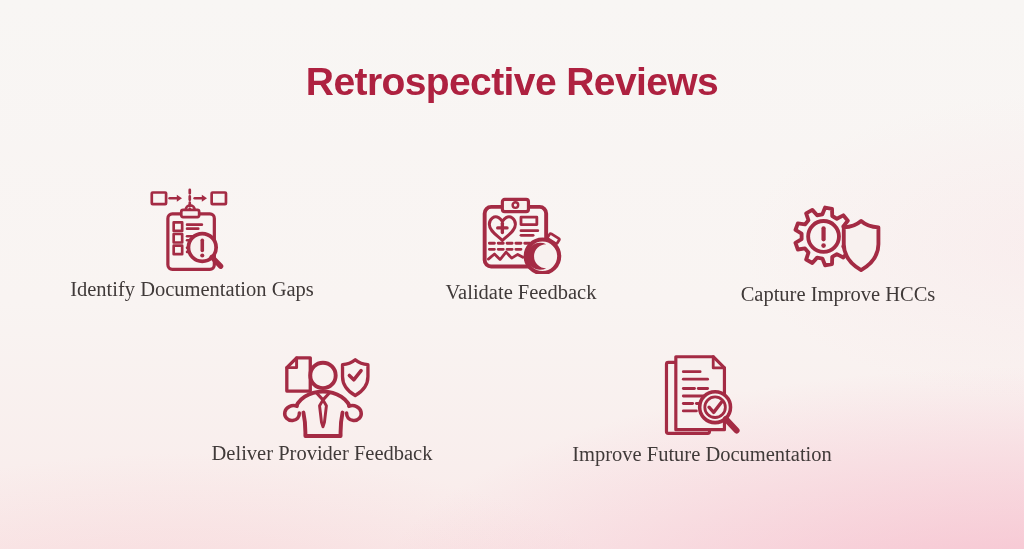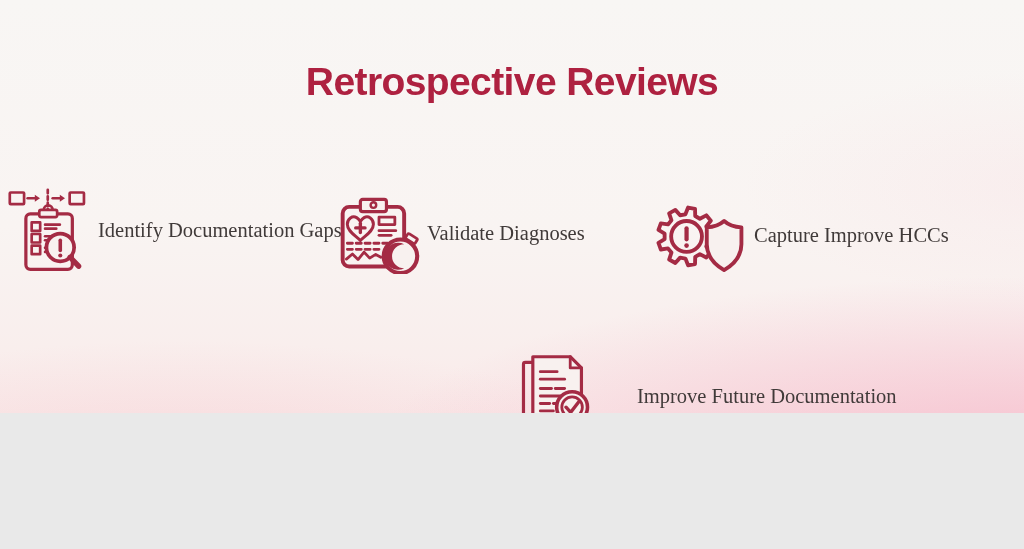--- a/index.html
+++ b/index.html
@@ -4,35 +4,35 @@
 <style>
   :root{
     --title-color:#AE2140;
     --icon-stroke:#A42B44;
     --label-color:#403A39;
     --occ:#f8f1ef;
   }
   html,body{margin:0;padding:0;}
   body{font-family:"Liberation Sans",sans-serif;background:#e9e9e9;}
   .canvas{
-    position:relative;width:1024px;height:413px;overflow:hidden;
+    position:relative;width:1024px;height:549px;overflow:hidden;
     background:
       radial-gradient(90% 60% at 101% 110%, rgba(244,158,185,0.55), rgba(244,158,185,0) 72%),
       radial-gradient(65% 45% at 18% 114%, rgba(246,188,198,0.40), rgba(246,188,198,0) 70%),
       radial-gradient(45% 40% at 104% 45%, rgba(248,210,218,0.22), rgba(248,210,218,0) 70%),
       linear-gradient(180deg,#f8f6f4 0%,#f9f4f2 55%,#f9ebea 100%);
   }
   .title{
     position:absolute;top:60px;left:0;right:0;text-align:center;
     color:var(--title-color);
     font-weight:800;font-size:39px;line-height:44px;letter-spacing:-0.6px;
   }
   .item{
     position:absolute;transform:translateX(-50%);
-    display:flex;flex-direction:row;align-items:center;width:380px;
+    display:flex;flex-direction:column;align-items:center;width:380px;
   }
   .icon-wrap{display:flex;align-items:center;justify-content:center;}
   .row1 .icon-wrap{height:93px;}
   .row2 .icon-wrap{height:91px;}
   .label{
     font-family:"Liberation Serif","DejaVu Serif",serif;
     font-size:20.5px;line-height:26px;color:var(--label-color);white-space:nowrap;
   }
   svg{color:var(--icon-stroke);display:block;}
   svg *{vector-effect:none;}
@@ -95,38 +95,56 @@
         <line class="s" x1="16" y1="55" x2="68" y2="55" stroke-width="3" stroke-dasharray="5.5 4"></line>
         <line class="s" x1="16" y1="61.5" x2="52" y2="61.5" stroke-width="3" stroke-dasharray="5.5 4"></line>
         <path class="s" d="M15,72 L21.5,66.5 L27.5,72.5 L34,64.5 L40,71 L46.5,67 L52,70" stroke-width="3"></path>
         <g transform="rotate(32 73 69)">
           <rect class="s" x="67" y="43.5" width="12" height="6.5" rx="1.5" stroke-width="3"></rect>
         </g>
         <circle class="occ" cx="73" cy="69" r="18" stroke-width="4.4"></circle>
         <path class="fil" d="M77,56 A14.5,14.5 0 1 0 77,82 A11,11 0 1 1 77,56 Z"></path>
       </svg>
     </div>
-    <div class="label">Validate Diagnoses</div>
+    <div class="label">Validate Feedback</div>
   </div>
 
   <div class="item row1" style="left:838px;top:188px;">
     <div class="icon-wrap">
       <svg width="106" height="77" viewBox="0 0 110 80">
         <path class="s" stroke-width="4" d="M62.4,36.8 L69.8,38.3 L69.8,45.7 L62.4,47.2 L60.5,52.4 L65.2,58.3 L60.5,63.9 L53.8,60.4 L49,63.2 L48.8,70.7 L41.6,72 L38.8,65 L33.3,64 L28.3,69.6 L21.9,66 L24.3,58.8 L20.7,54.5 L13.3,55.6 L10.8,48.7 L17.2,44.8 L17.2,39.2 L10.8,35.3 L13.3,28.4 L20.7,29.5 L24.3,25.2 L21.9,18 L28.3,14.4 L33.3,20 L38.8,19 L41.6,12 L48.8,13.3 L49,20.8 L53.8,23.6 L60.5,20.1 L65.2,25.7 L60.5,31.6 Z"></path>
         <circle class="s" cx="40" cy="42" r="16" stroke-width="4"></circle>
         <line class="s" x1="40" y1="33.5" x2="40" y2="45" stroke-width="4.4"></line>
         <circle class="fil" cx="40" cy="51.5" r="2.4"></circle>
         <path class="occ" stroke-width="4" d="M79,26 C83.5,30 90.5,32.3 97,32.6 L97,50 C97,63 88.5,71.5 79,77 C69.5,71.5 61,63 61,50 L61,32.6 C67.5,32.3 74.5,30 79,26 Z"></path>
       </svg>
     </div>
     <div class="label">Capture Improve HCCs</div>
   </div>
 
+  <div class="item row2" style="left:322px;top:349px;">
+    <div class="icon-wrap">
+      <svg width="100" height="86" viewBox="0 0 100 88">
+        <path class="s" d="M24,6 L38,6 L38,40 L14,40 L14,16 Z" stroke-width="3.4"></path>
+        <path class="s" d="M24,6 L24,16 L14,16" stroke-width="3"></path>
+        <path class="s" d="M84,8 C87.5,11 92.5,12.8 97,13 L97,25 C97,34.5 91,40.5 84,44.5 C77,40.5 71,34.5 71,25 L71,13 C75.5,12.8 80.5,11 84,8 Z" stroke-width="3.4"></path>
+        <path class="s" d="M78,24 L82.5,28.5 L90,19" stroke-width="3.6"></path>
+        <circle class="s" cx="51" cy="24" r="13" stroke-width="4"></circle>
+        <path class="s" d="M22,60 C25,48 37,40.5 51,40.5 C65,40.5 77,48 80,60" stroke-width="4"></path>
+        <path class="occ" d="M24.5,55.5 C19,53.5 13,56.5 12,61.5 C11,66.5 15,70.5 20,70 C24.5,69.5 27,66.5 26.8,62.5" stroke-width="3.6"></path>
+        <path class="occ" d="M77.5,55.5 C83,53.5 89,56.5 90,61.5 C91,66.5 87,70.5 82,70 C77.5,69.5 75,66.5 75.2,62.5" stroke-width="3.6"></path>
+        <path class="s" d="M31,62 C32.5,69 33,75 33,82 L33,86 L69,86 L69,82 C69,75 69.5,69 71,62" stroke-width="4"></path>
+        <path class="s" d="M44,41.5 L51,49 L58,41.5" stroke-width="3.2"></path>
+        <path class="s" d="M51,49 L47.5,55 L49.5,72 L51,76.5 L52.5,72 L54.5,55 Z" stroke-width="3"></path>
+      </svg>
+    </div>
+    <div class="label">Deliver Provider Feedback</div>
+  </div>
 
-  <div class="item row2" style="left:702px;top:350px;gap:31px;">
+  <div class="item row2" style="left:702px;top:350px;">
     <div class="icon-wrap">
       <svg width="94" height="86" viewBox="0 0 100 92">
         <rect class="s" x="12" y="10" width="46" height="76" rx="2" stroke-width="3.4"></rect>
         <path class="occ" d="M22,4 L62,4 L74,16 L74,82 L22,82 Z" stroke-width="3.4"></path>
         <path class="s" d="M62,4 L62,16 L74,16" stroke-width="3"></path>
         <line class="s" x1="30" y1="20" x2="48" y2="20" stroke-width="3"></line>
         <line class="s" x1="30" y1="28" x2="56" y2="28" stroke-width="3"></line>
         <line class="s" x1="30" y1="38" x2="42" y2="38" stroke-width="3"></line>
         <line class="s" x1="46" y1="38" x2="56" y2="38" stroke-width="3"></line>
         <line class="s" x1="30" y1="46" x2="56" y2="46" stroke-width="3"></line>

